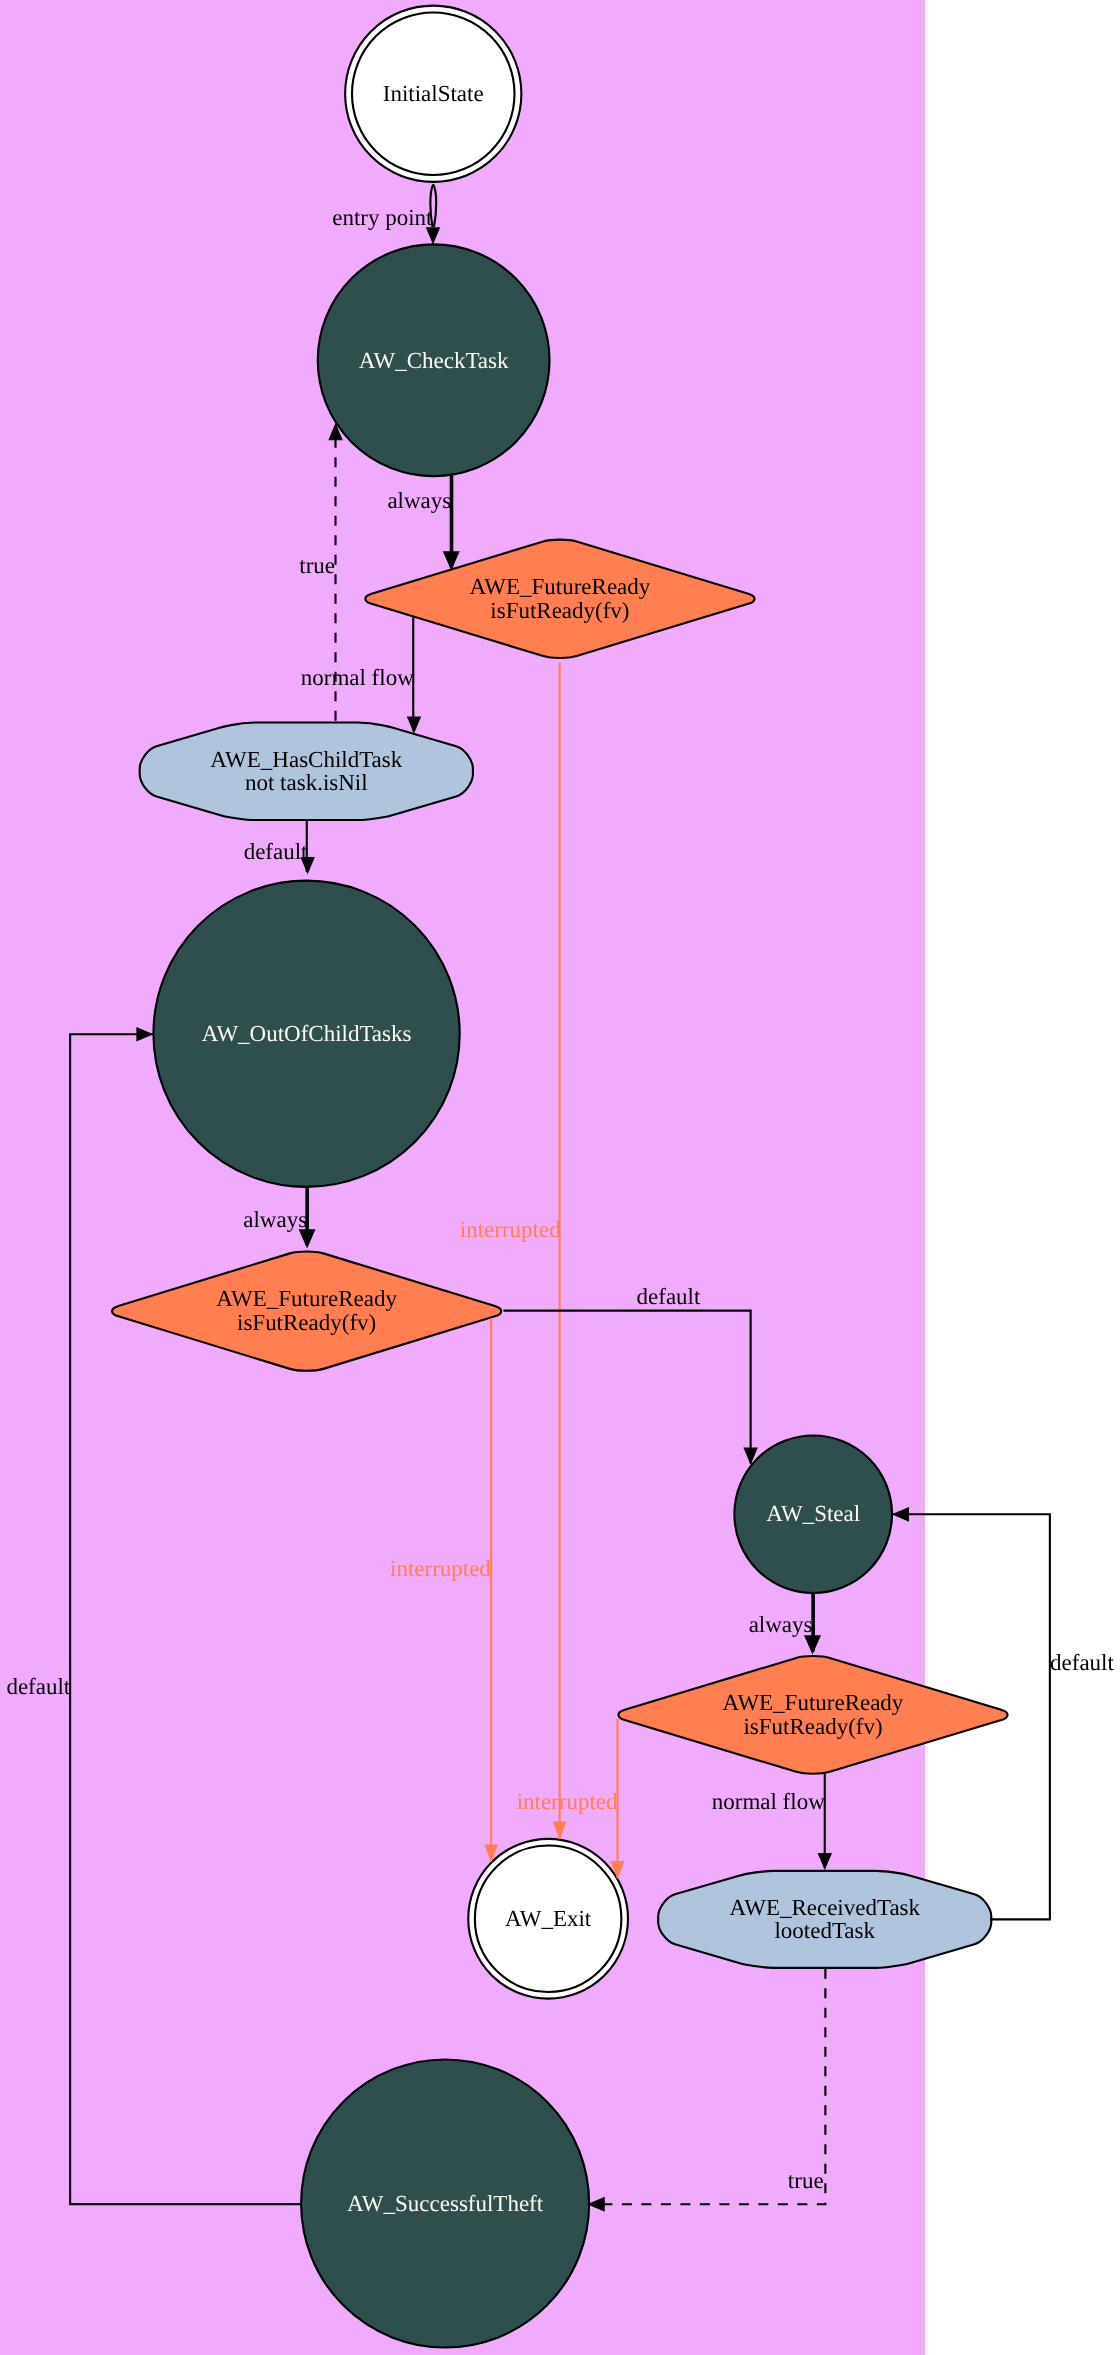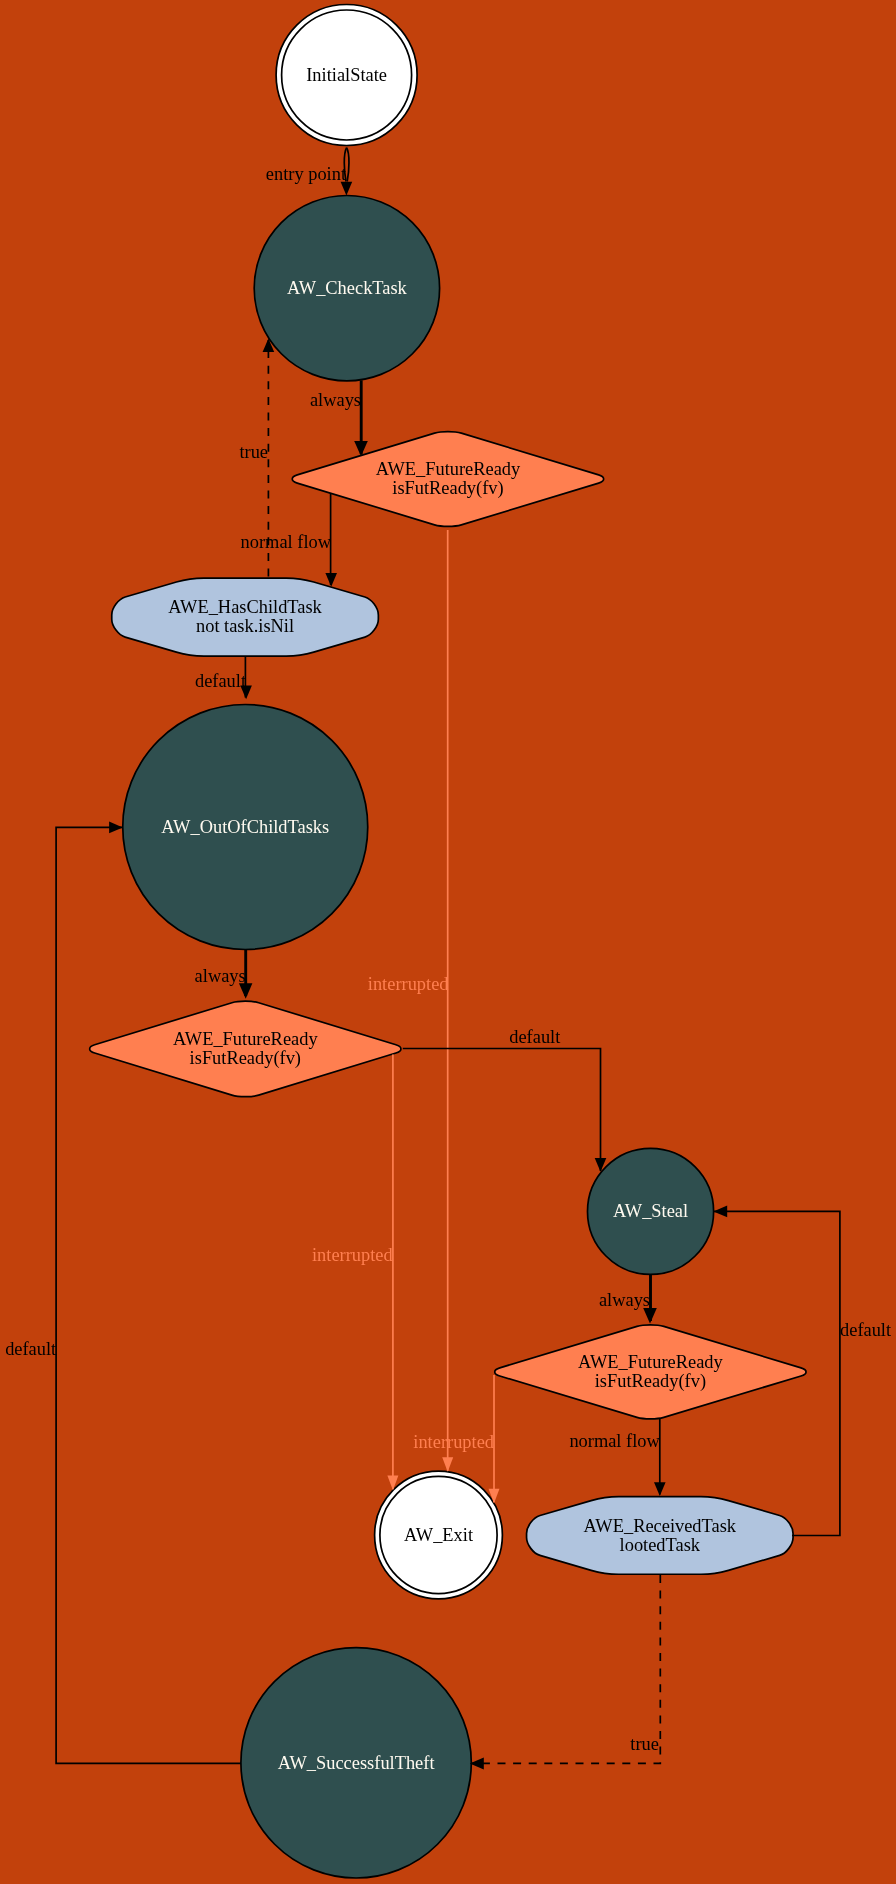--- a/index.html
+++ b/index.html
@@ -1,18 +1,18 @@
 <!DOCTYPE html>
 <html><head>
 <meta charset="utf-8">
 <title>State Machine Diagram</title>
 <style>
   html,body{margin:0;padding:0;background:#ffffff;}
   body{width:896px;height:1884px;overflow:hidden;font-family:"Liberation Serif",serif;}
-  #stage{position:relative;width:896px;height:1884px;background:#c2410c;}
+  #stage{position:relative;width:740px;height:1884px;background:#f0abfc;}
   svg#graph{display:block;width:896px;height:1884px;}
   text{font-family:"Liberation Serif",serif;font-size:18.4px;}
   .nlabel{text-anchor:middle;}
   .nlabel-dark{fill:#fffaf0;}
   .nlabel-light{fill:#000000;}
   .elabel{text-anchor:end;fill:#000000;}
   .elabel-int{text-anchor:end;fill:#ff7f50;}
   .nodeshape{stroke:#000000;stroke-width:1.7;}
   .edge{fill:none;stroke:#000000;stroke-width:1.7;}
   .edge-bold{fill:none;stroke:#000000;stroke-width:2.9;}

